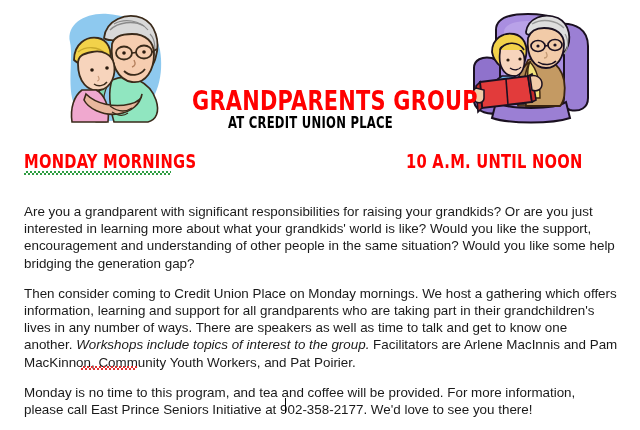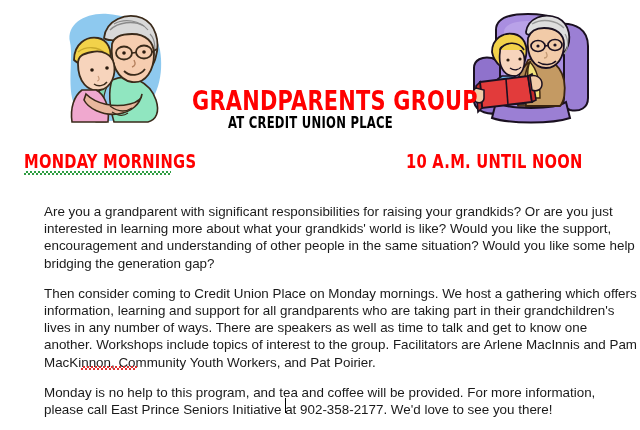--- a/index.html
+++ b/index.html
@@ -108,30 +108,29 @@
 
   
   #body-copy {
     position: absolute;
     left: 24px;
     top: 203px;
     width: 594px;
     color: #1a1a1a;
     font-size: 13.4px;
     line-height: 17.2px;
-    margin-left: 20px;
   }
   #body-copy p {
     margin: 0 0 13px 0;
   }
   #body-copy p:last-child {
     margin-bottom: 0;
   }
   .b { font-weight: normal; }
-  .i { }
+  .i { font-style: italic; }
 
   
   #text-caret {
     position: absolute;
     left: 285px;
     top: 398px;
     width: 1px;
     height: 15px;
     background: #000000;
   }
@@ -260,21 +259,21 @@
   <div class="squiggle-green"></div>
 
   <div class="display-font" id="heading-time">10 A.M. UNTIL NOON</div>
 
   <div id="body-copy">
 
     <p>Are you a grandparent with significant responsibilities for raising your grandkids?  Or are you just interested in learning more about what your grandkids' world is like?    Would you like the support, encouragement and understanding of other people in the same situation?   Would you like some help bridging the generation gap?</p>
 
     <p><span>Then consider coming to  Credit Union Place on Monday mornings.   We host a gathering which offers information, learning and support for all grandparents who are taking part in their grandchildren's lives in any number of ways. There are speakers as well as time to talk and get to know one another.   </span><span class="i">Workshops include topics of interest to the group.</span><span>  Facilitators are </span><span class="b">Arlene MacInnis</span><span> and </span><span class="b">Pam MacKinnon</span><span>, Community Youth Workers, and </span><span class="b">Pat Poirier</span><span>.</span></p>
 
-    <p><span>Monday is </span><span class="b">no help</span><span> to this program, and tea and coffee will be provided.  For more information, please call East Prince Seniors Initiative at 902-358-2177.   We'd love to see you there!</span></p>
+    <p><span>Monday is </span><span class="b">no time</span><span> to this program, and tea and coffee will be provided.  For more information, please call East Prince Seniors Initiative at 902-358-2177.   We'd love to see you there!</span></p>
 
   </div>
 
   <div class="squiggle-red"></div>
 
   <div id="text-caret"></div>
 
 </div>
 
 </body></html>

